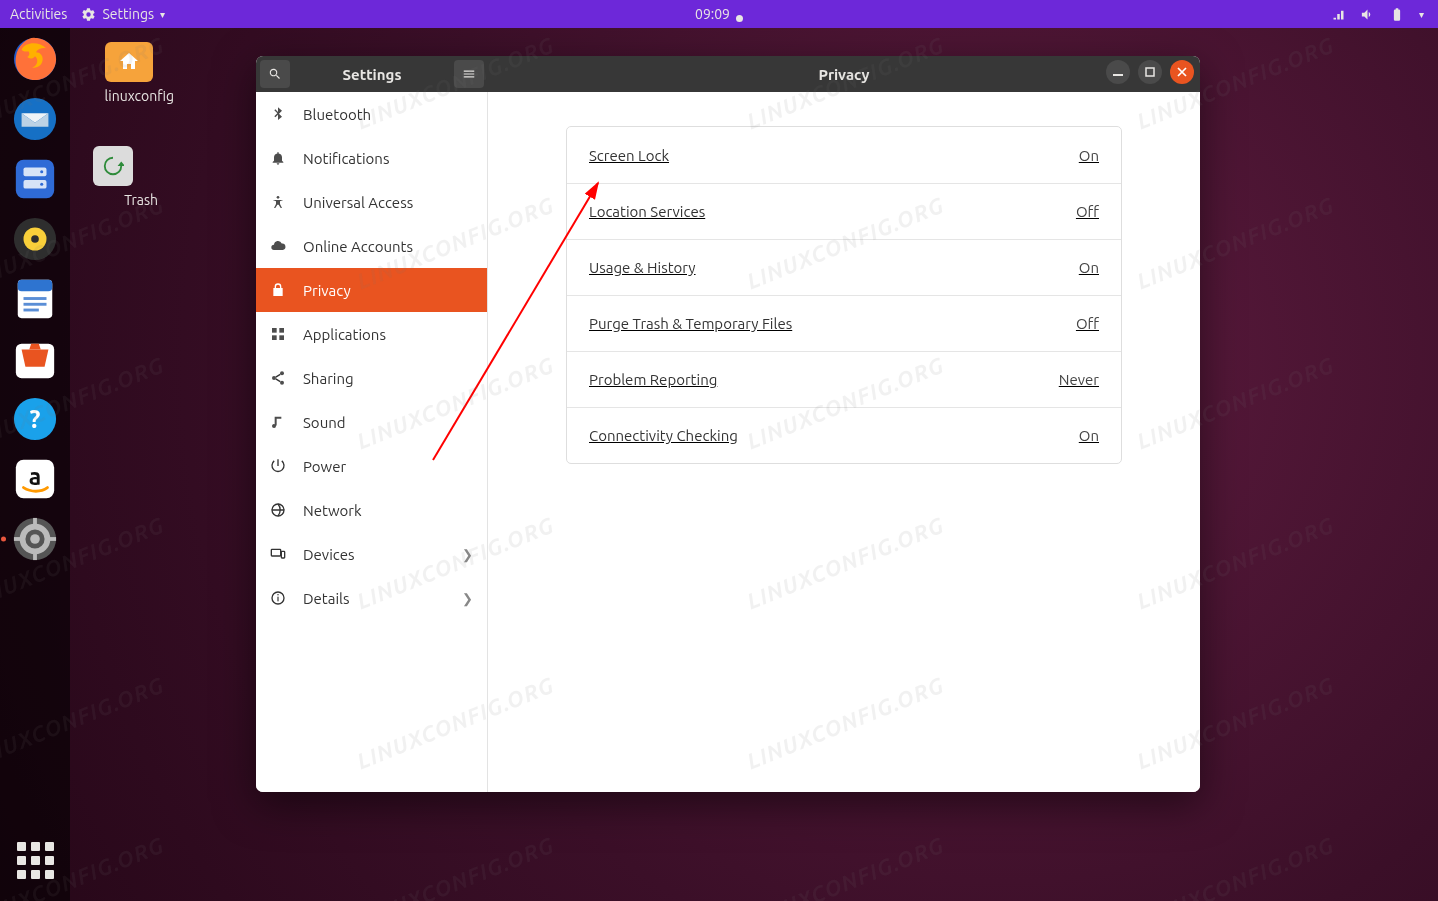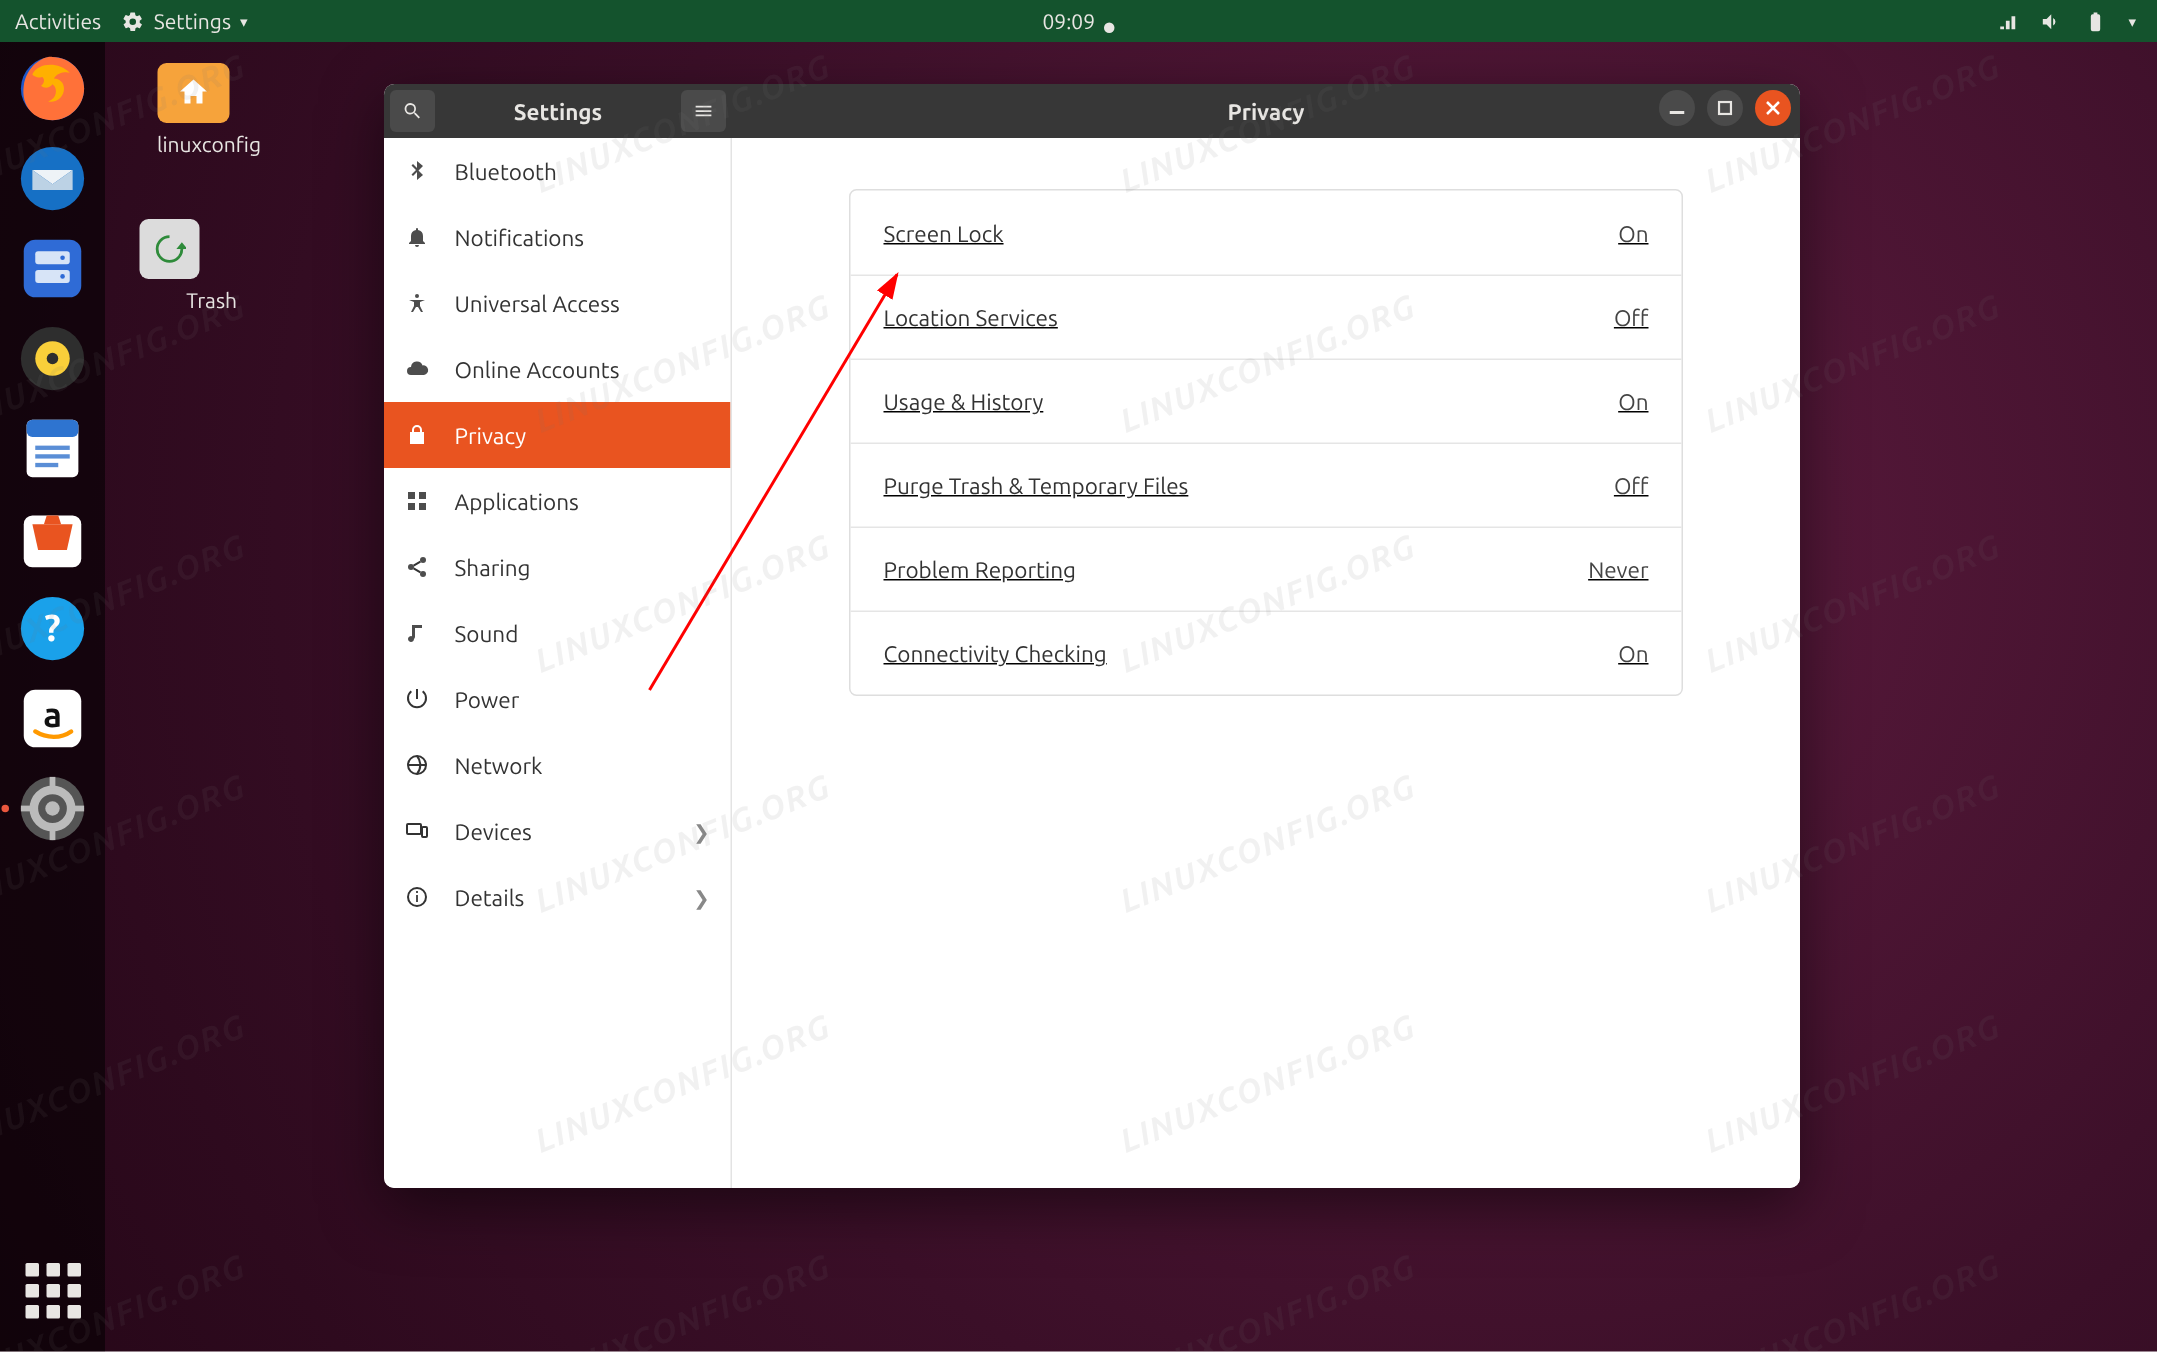--- a/index.html
+++ b/index.html
@@ -5,21 +5,21 @@
   * { box-sizing: border-box; margin: 0; padding: 0; font-family: Ubuntu, "Segoe UI", Arial, sans-serif; }
   html, body { width: 1438px; height: 901px; overflow: hidden; }
   body {
     background: radial-gradient(circle at 70% 40%, #5e1b3f 0%, #3b0f28 55%, #260718 100%);
     position: relative;
   }
 
   
   .top-panel {
     position: absolute; top: 0; left: 0; right: 0; height: 28px;
-    background: #14532d; color: #e8e6e3; display: flex; align-items: center;
+    background: #6d28d9; color: #e8e6e3; display: flex; align-items: center;
     font-size: 14px; z-index: 50;
   }
   .tp-left, .tp-right { display: flex; align-items: center; }
   .tp-left { padding-left: 10px; gap: 14px; }
   .tp-right { margin-left: auto; padding-right: 14px; gap: 14px; }
   .tp-center { position: absolute; left: 50%; transform: translateX(-50%); display:flex; align-items:flex-end; gap:6px;}
   .tp-ico { display:inline-flex; align-items:center; justify-content:center; }
   .tp-ico svg { fill: #e8e6e3; }
   .tp-dot { width:7px; height:7px; border-radius:50%; background:#e8e6e3; display:inline-block; }
   .down-caret { font-size: 10px; }

